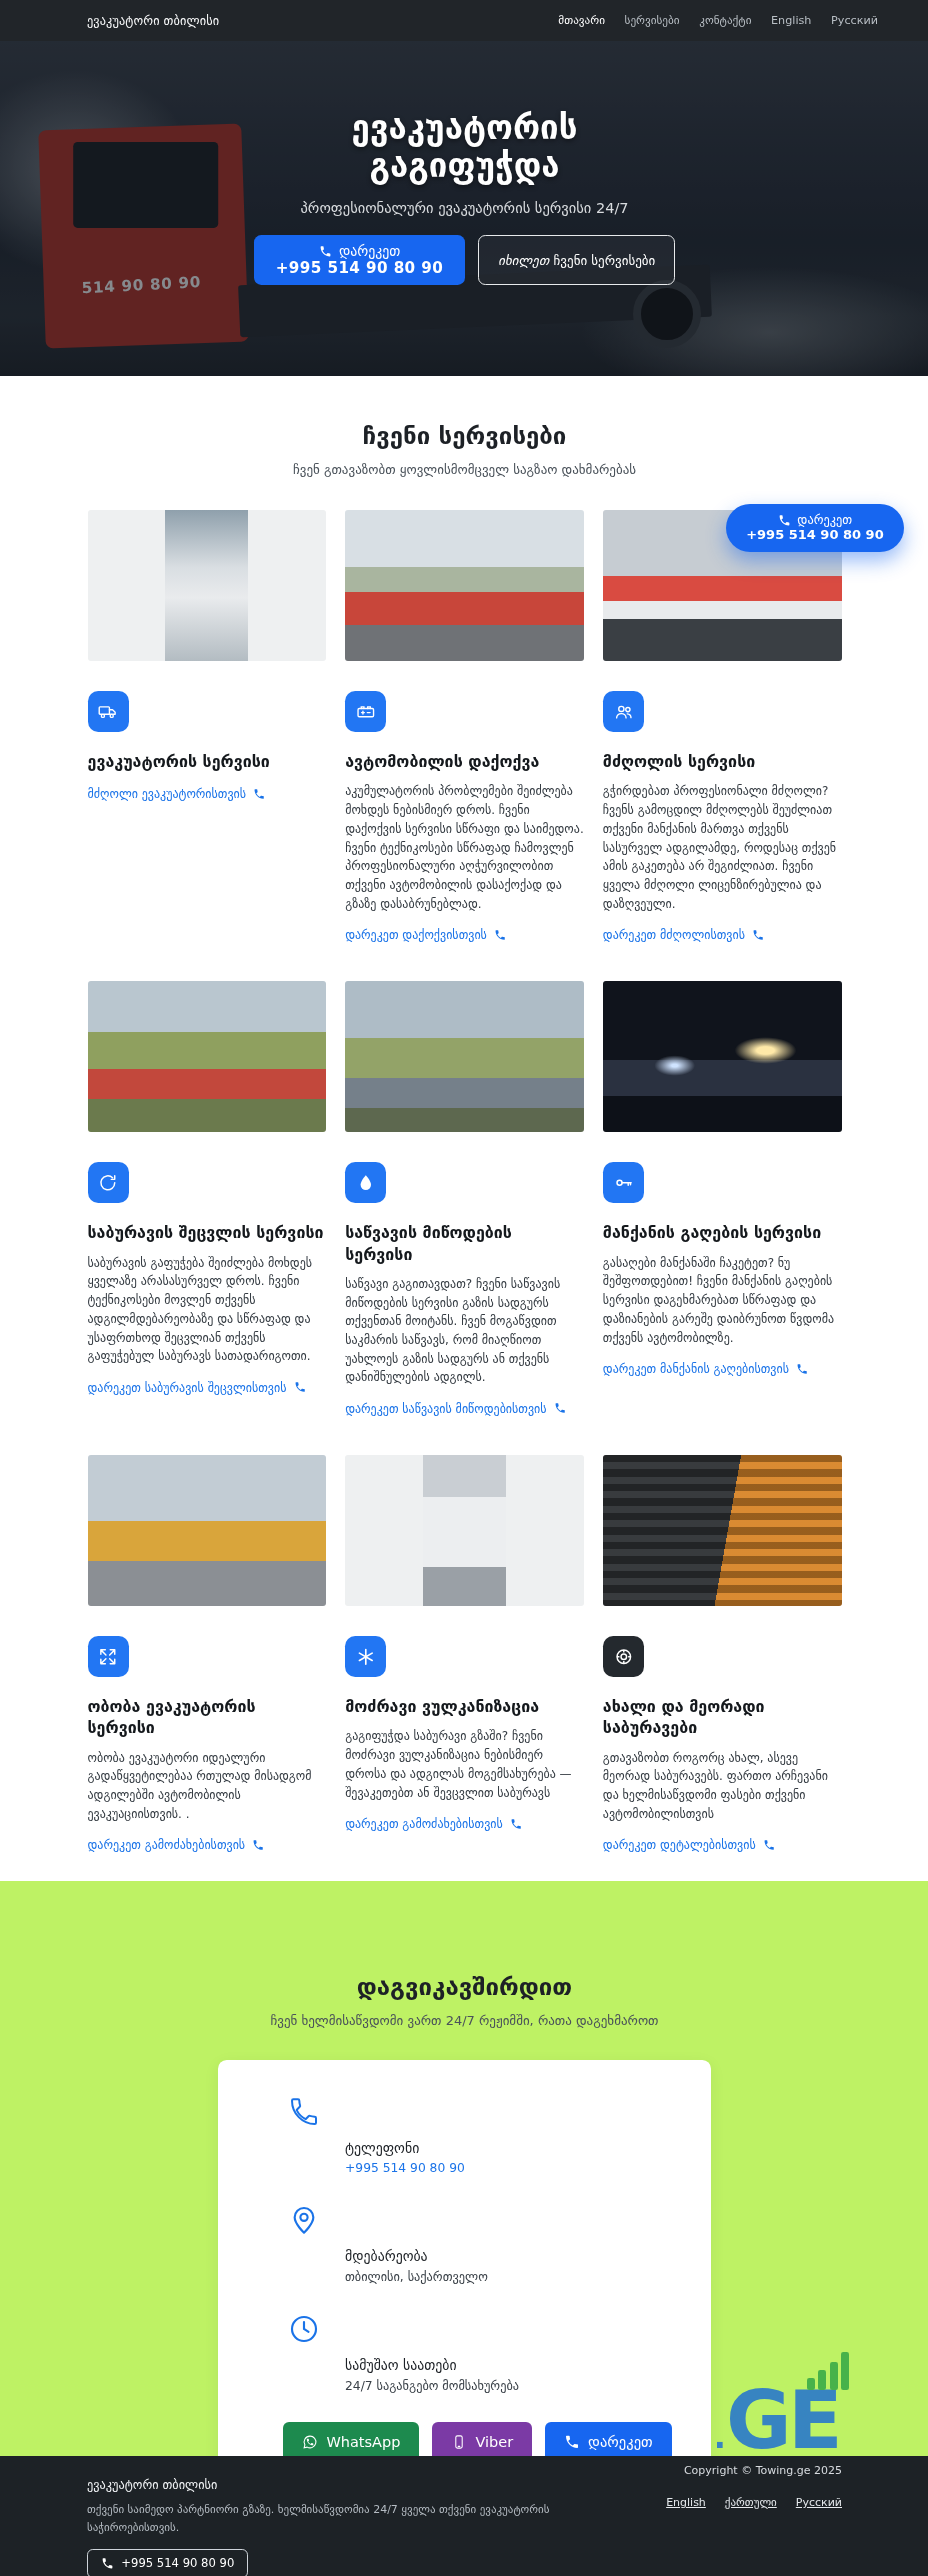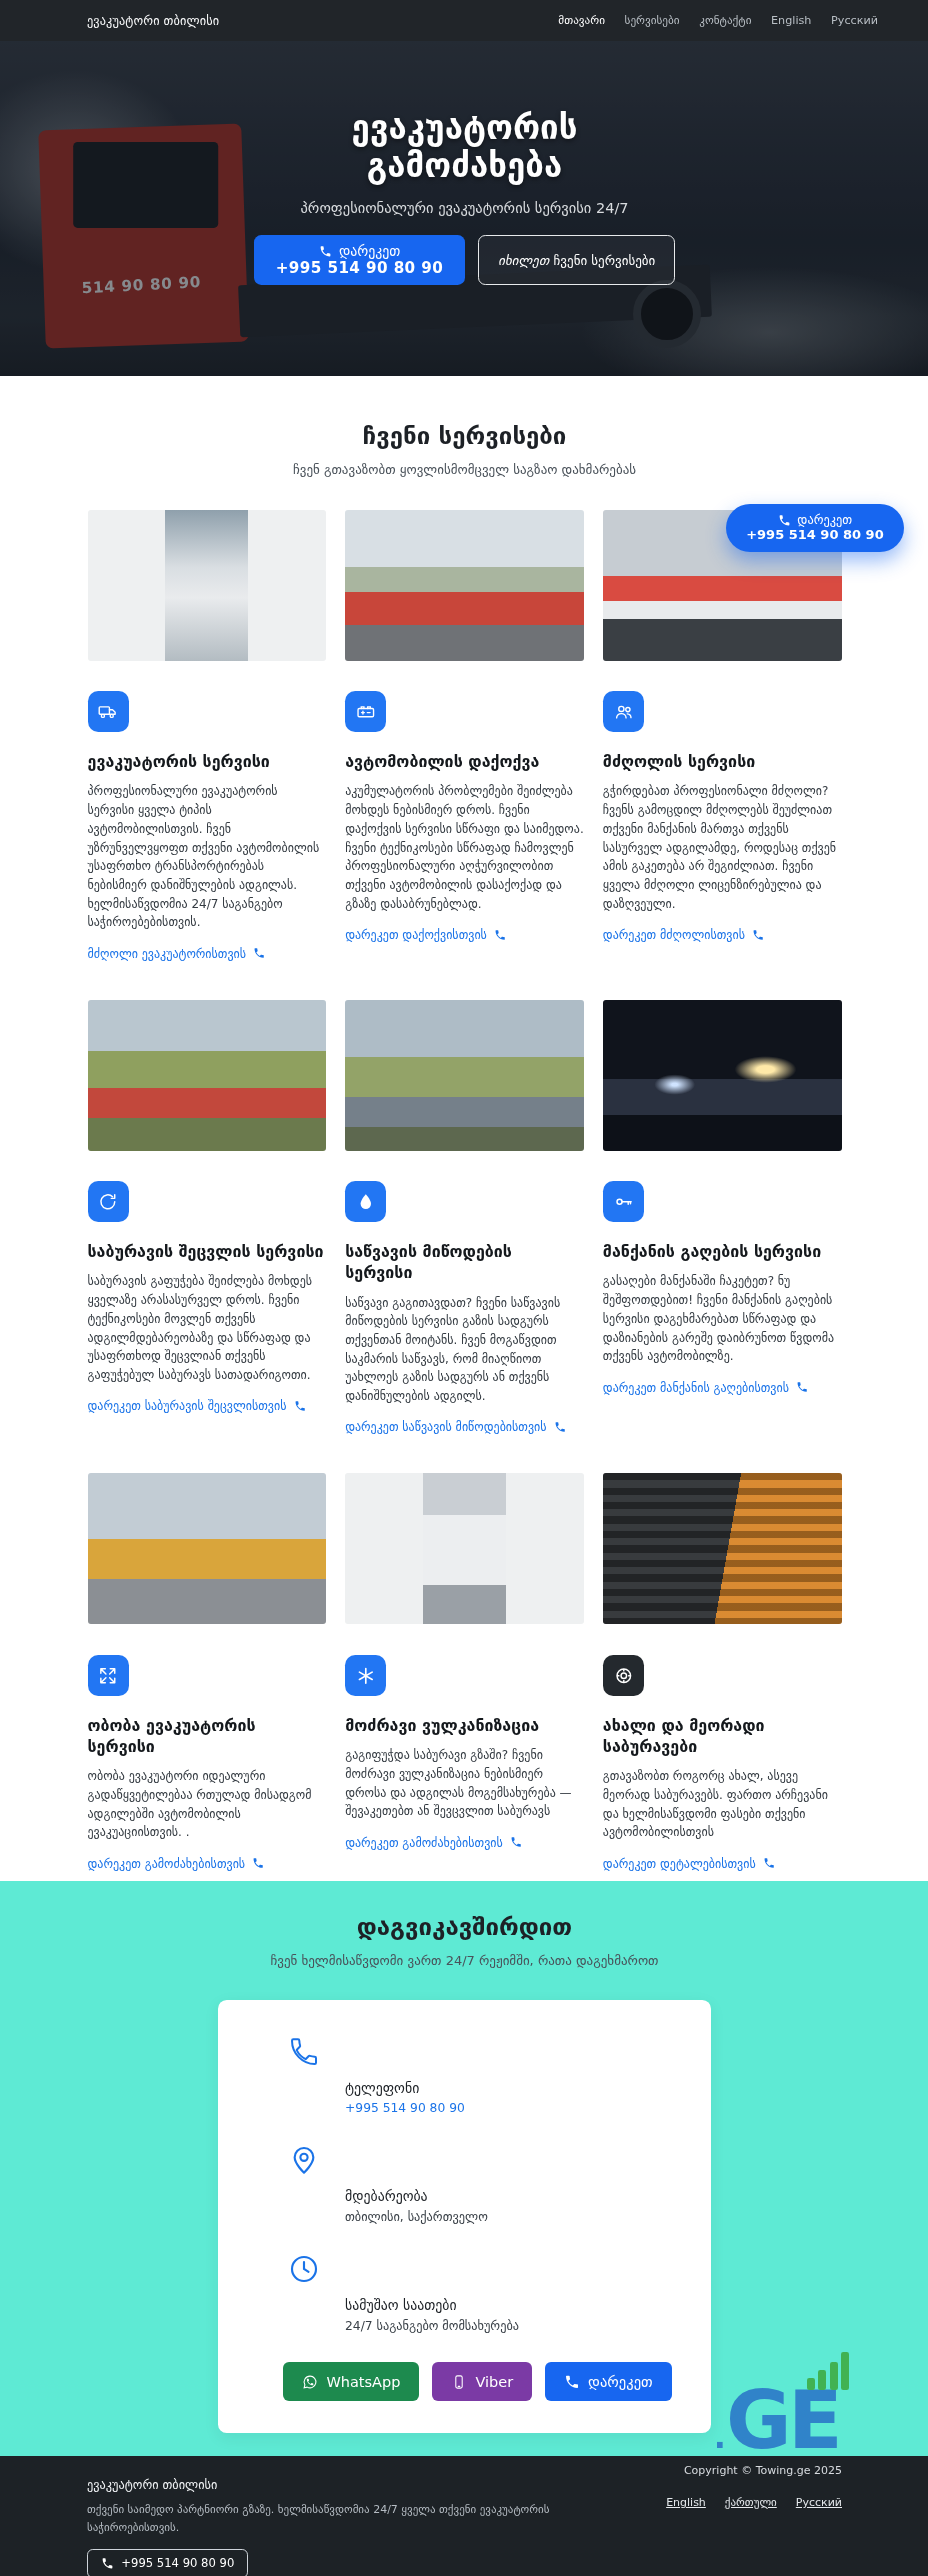--- a/index.html
+++ b/index.html
@@ -61,21 +61,21 @@
   .ph-9 { background:repeating-linear-gradient(180deg,rgba(0,0,0,.30) 0 7.3px,rgba(255,255,255,.04) 7.3px 14.5px),linear-gradient(100deg,#303336 0%,#303336 52%,#d9862a 52%,#d9862a 100%); }
   .card-icon { width:41px; height:41px; border-radius:10.2px; background:#2276f3; margin-top:30.5px; display:flex; align-items:center; justify-content:center; }
   .card-icon.dark { background:#24292e; }
   .card-icon svg { width:19.6px; height:19.6px; }
   .card h3 { margin-top:19px; font-size:16px; font-weight:700; color:#15191d; line-height:1.32; }
   .card p { margin-top:10.2px; font-size:12px; line-height:1.56; color:#343b42; }
   .card-link { margin-top:14.5px; display:inline-flex; align-items:center; gap:7.3px; color:#1a73e8; font-size:12px; text-decoration:none; cursor:pointer; }
   .card-link svg { width:12.3px; height:12.3px; color:#1a73e8; }
 
   
-  .contact { height:575px; overflow:hidden; background:#5eead4; padding-top:32px; position:relative; }
+  .contact { height:575px; overflow:hidden; background:#bef264; padding-top:92px; position:relative; }
   .contact-card { width:493px; margin:32px auto 0; background:#fff; border-radius:8.7px; box-shadow:0 4.4px 16px rgba(33,37,41,.07); padding:36px 44px 32px 70px; }
   .c-item { display:flex; gap:25px; margin-bottom:29px; }
   .c-item svg { width:32px; height:32px; flex:0 0 32px; }
   .c-label { font-size:13.8px; color:#1d2126;margin-top:44px; }
   .c-value { margin-top:5.8px; font-size:12.3px; color:#3a4148; }
   .c-value.link { color:#1a73e8; text-decoration:none; display:inline-block; cursor:pointer; }
   .c-btns { display:flex; justify-content:center; gap:13px; margin-top:7.3px; }
   .c-btn { display:flex; align-items:center; gap:8px; border:none; border-radius:6px; color:#fff; font-size:14.5px; padding:11.6px 19px; cursor:pointer; font-family:inherit; }
   .c-btn svg { width:16px; height:16px; }
   .c-btn.whatsapp { background:#1d8a4e; }
@@ -126,21 +126,21 @@
         <div class="truck-win"></div>
         <div class="truck-phone">514 90 80 90</div>
       </div>
       <div class="flatbed"></div>
       <div class="hero-wheel"></div>
       <div class="hero-shade"></div>
     </div>
     <div class="hero-content">
       <div class="hero-title">
         <div>ევაკუატორის</div>
-        <div>გამოძახება</div>
+        <div>გაგიფუჭდა</div>
       </div>
       <div class="hero-sub">პროფესიონალური ევაკუატორის სერვისი 24/7</div>
       <div class="hero-btns">
         <button class="btn-primary">
           <span class="l1">
               <span class="ic" style="color: rgb(255, 255, 255); display: inline-flex;">
                 <svg viewBox="0 0 24 24" fill="currentColor" style="width: 13px; height: 13px; display: block;">
                   <path d="M6.62 10.79a15.05 15.05 0 0 0 6.59 6.59l2.2-2.2a1 1 0 0 1 1.01-.24c1.12.37 2.33.57 3.58.57a1 1 0 0 1 1 1V20a1 1 0 0 1-1 1C10.85 21 3 13.15 3 3.5a1 1 0 0 1 1-1h3.5a1 1 0 0 1 1 1c0 1.25.2 2.46.57 3.58a1 1 0 0 1-.25 1.01l-2.2 2.2z"></path>
                 </svg>
               </span>
@@ -174,21 +174,21 @@
     <div class="grid">
         <article class="card"><div class="photo narrow">
             <div class="ph-img ph-1"></div>
           </div><div class="card-icon">
             <svg viewBox="0 0 24 24" fill="none" stroke="#fff" stroke-width="1.7" stroke-linecap="round" stroke-linejoin="round">
               <rect x="1.5" y="6" width="12.5" height="9" rx="1"></rect>
               <path d="M14 9.5h3.8l3.2 3V15h-7"></path>
               <circle cx="6" cy="17" r="1.9"></circle>
               <circle cx="16.8" cy="17" r="1.9"></circle>
             </svg>
-          </div><h3>ევაკუატორის სერვისი</h3><p>პროფესიონალური ევაკუატორის სერვისი ყველა ტიპის ავტომობილისთვის. ჩვენ უზრუნველვყოფთ თქვენი ავტომობილის უსაფრთხო ტრანსპორტირებას ნებისმიერ დანიშნულების ადგილას. ხელმისაწვდომია 24/7 საგანგებო საჭიროებებისთვის.</p><a class="card-link">
+          </div><h3>ევაკუატორის სერვისი</h3><a class="card-link">
             <span>მძღოლი ევაკუატორისთვის</span>
             <span style="display: inline-flex;">
               <svg viewBox="0 0 24 24" fill="currentColor">
                 <path d="M6.62 10.79a15.05 15.05 0 0 0 6.59 6.59l2.2-2.2a1 1 0 0 1 1.01-.24c1.12.37 2.33.57 3.58.57a1 1 0 0 1 1 1V20a1 1 0 0 1-1 1C10.85 21 3 13.15 3 3.5a1 1 0 0 1 1-1h3.5a1 1 0 0 1 1 1c0 1.25.2 2.46.57 3.58a1 1 0 0 1-.25 1.01l-2.2 2.2z"></path>
               </svg>
             </span>
           </a></article>
         <article class="card"><div class="photo">
             <div class="ph-img ph-2"></div>
           </div><div class="card-icon">

